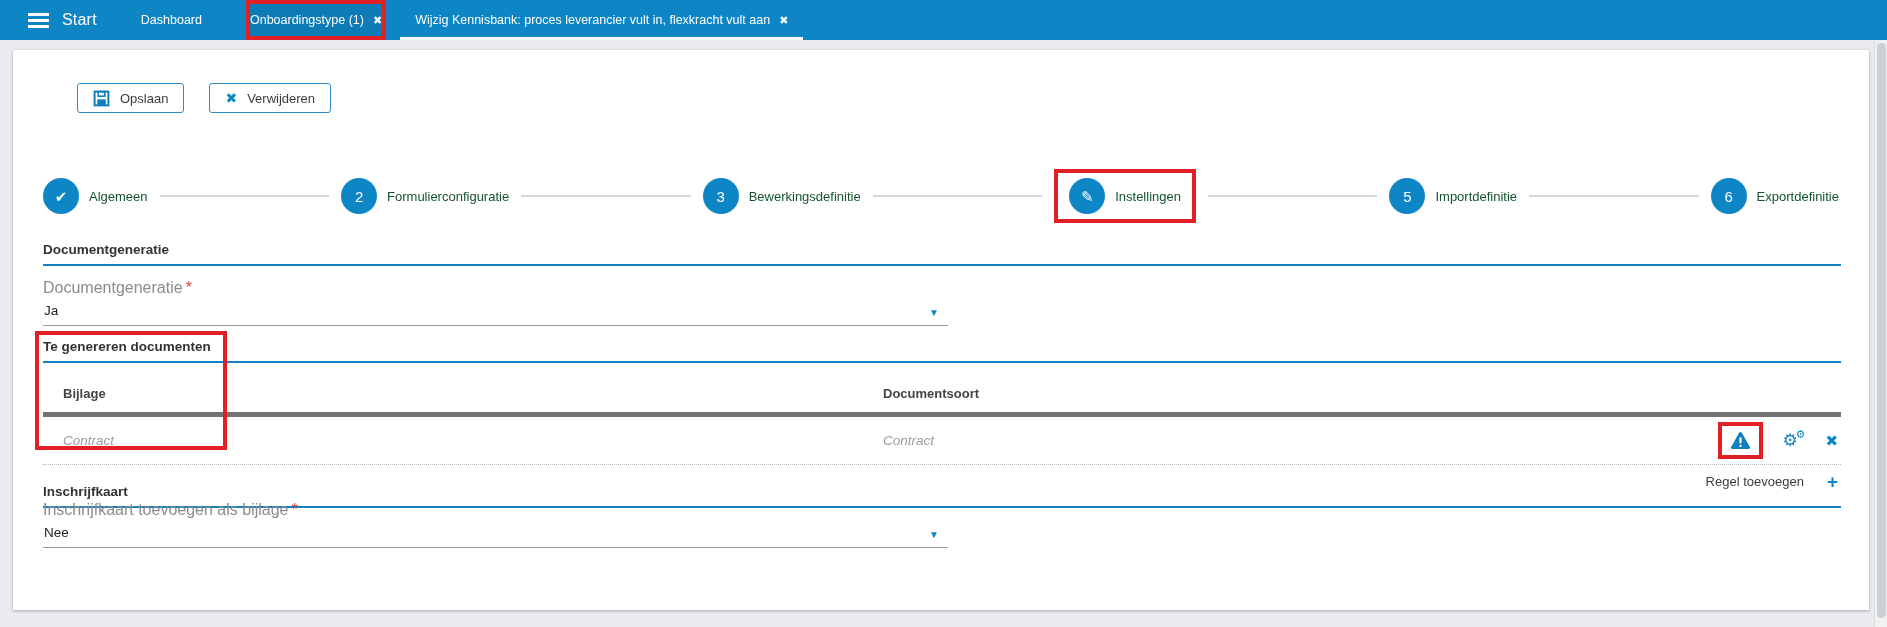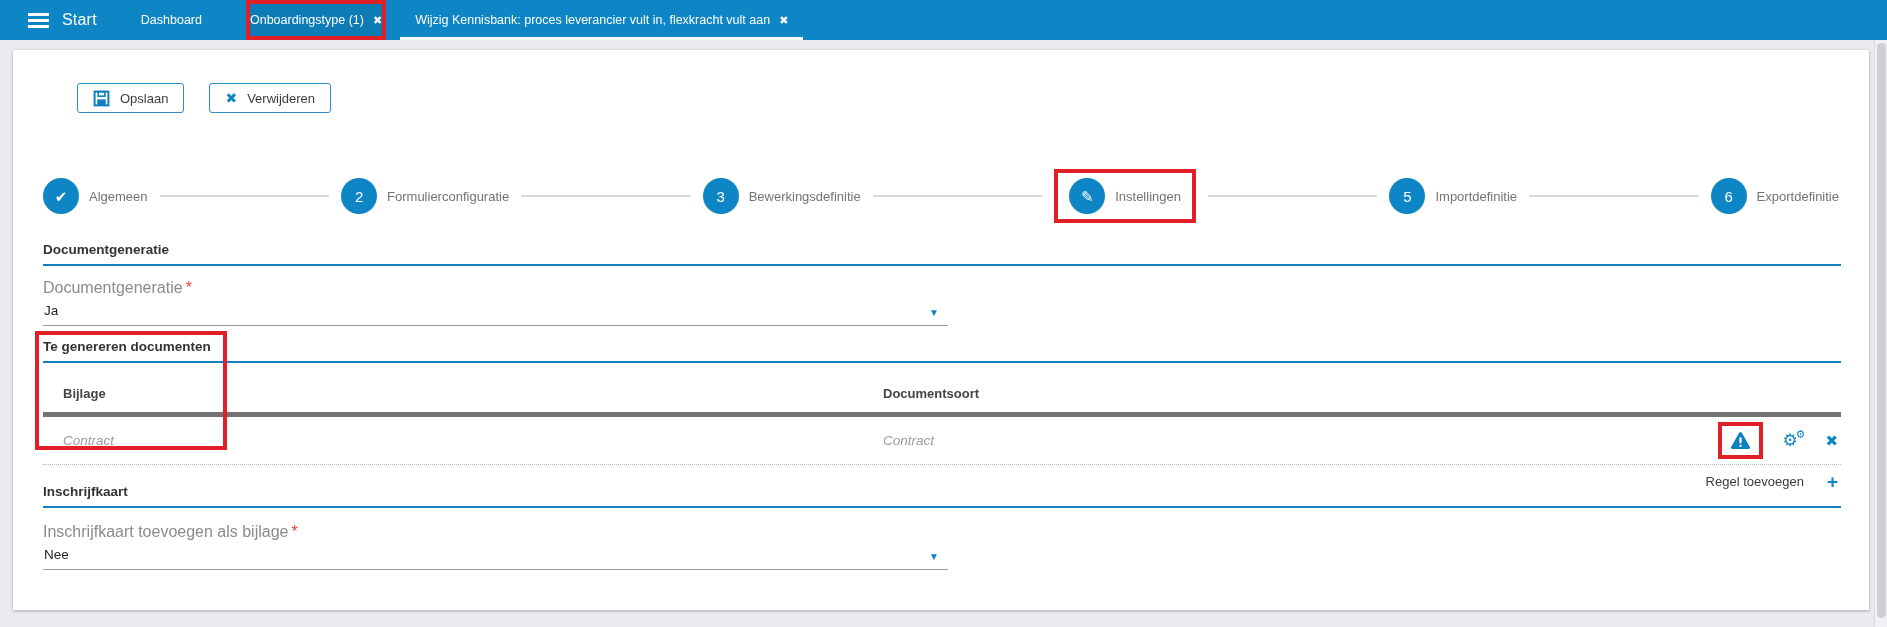--- a/index.html
+++ b/index.html
@@ -51,37 +51,37 @@
   }
   .btn .x-glyph{color:var(--accent);font-size:14px;font-weight:bold;}
   
   .stepper{position:absolute;top:128px;left:30px;right:30px;display:flex;align-items:center;}
   .step{display:flex;align-items:center;gap:10px;}
   .step-circle{
     width:36px;height:36px;border-radius:50%;background:var(--accent);color:#fff;
     display:flex;align-items:center;justify-content:center;font-size:15px;flex:none;
   }
   .step-circle .glyph{font-size:15px;line-height:1;}
-  .step-label{font-size:13px;color:#737373;white-space:nowrap;}
+  .step-label{font-size:13px;color:#14532d;white-space:nowrap;}
   .connector{flex:1;height:2px;background:#d8d8d8;margin:0 12px;min-width:18px;}
   .step-annotation{
     display:flex;align-items:center;gap:10px;
     border:4px solid var(--annotation);padding:5px 11px;margin:-9px 0;
   }
   
   .section{position:absolute;left:30px;right:28px;}
   .section-title{font-size:13.5px;font-weight:700;color:#333;}
   .section-rule{height:2px;background:#1181c1;margin-top:7px;}
   #sec-doc{top:192px;}
   #sec-tgd{top:289px;}
   #sec-ins{top:434px;}
   
   .field{position:absolute;left:30px;width:905px;}
   #field-doc{top:229px;}
-  #field-ins{top:473px;}
+  #field-ins{top:451px;}
   .field-label{font-size:16px;color:#8b8b8b;}
   .req{color:#e0433a;margin-left:3px;}
   .field-value{
     font-size:13.5px;color:#222;margin-top:6px;padding:0 24px 7px 1px;
     border-bottom:1px solid #9a9a9a;position:relative;cursor:pointer;
   }
   .caret{position:absolute;right:9px;bottom:7px;font-size:10px;color:var(--accent);line-height:1;}
   
   .tgd-table{position:absolute;left:30px;right:28px;top:330px;}
   .thead{display:flex;padding:6px 0 11px 20px;font-size:13px;font-weight:700;color:#444;border-bottom:5px solid #737373;}

